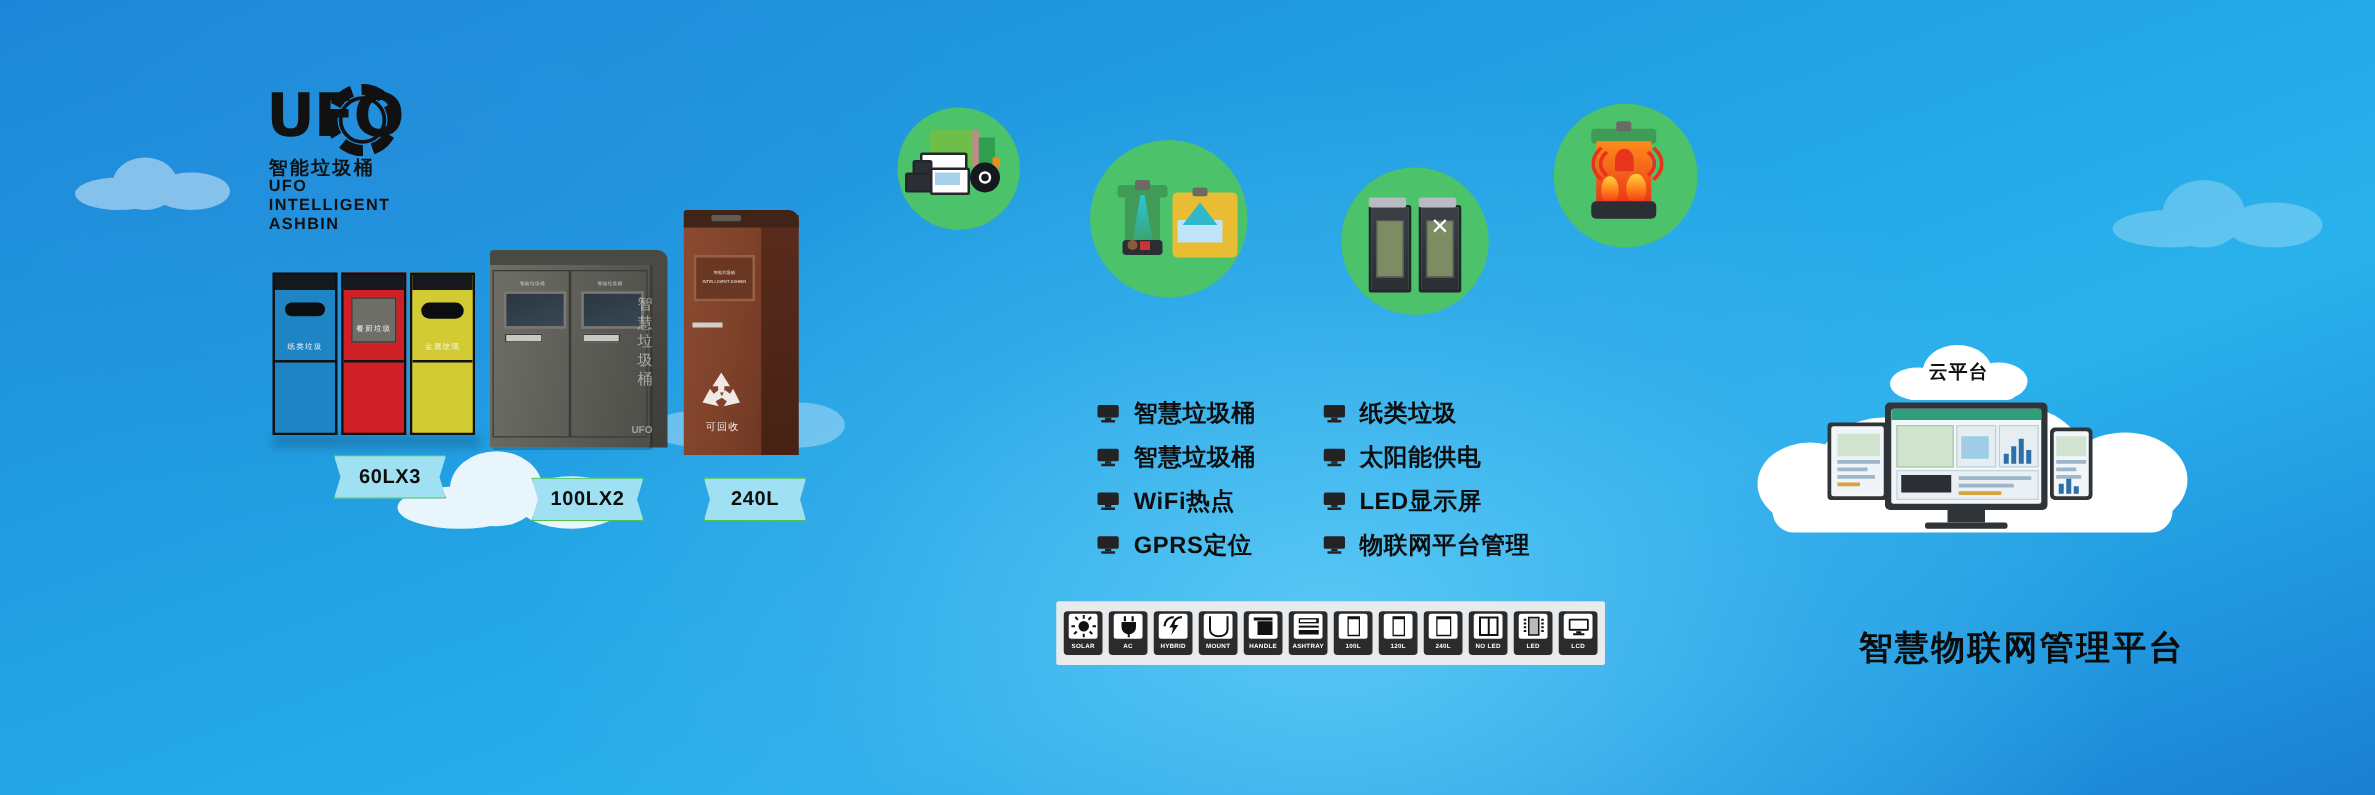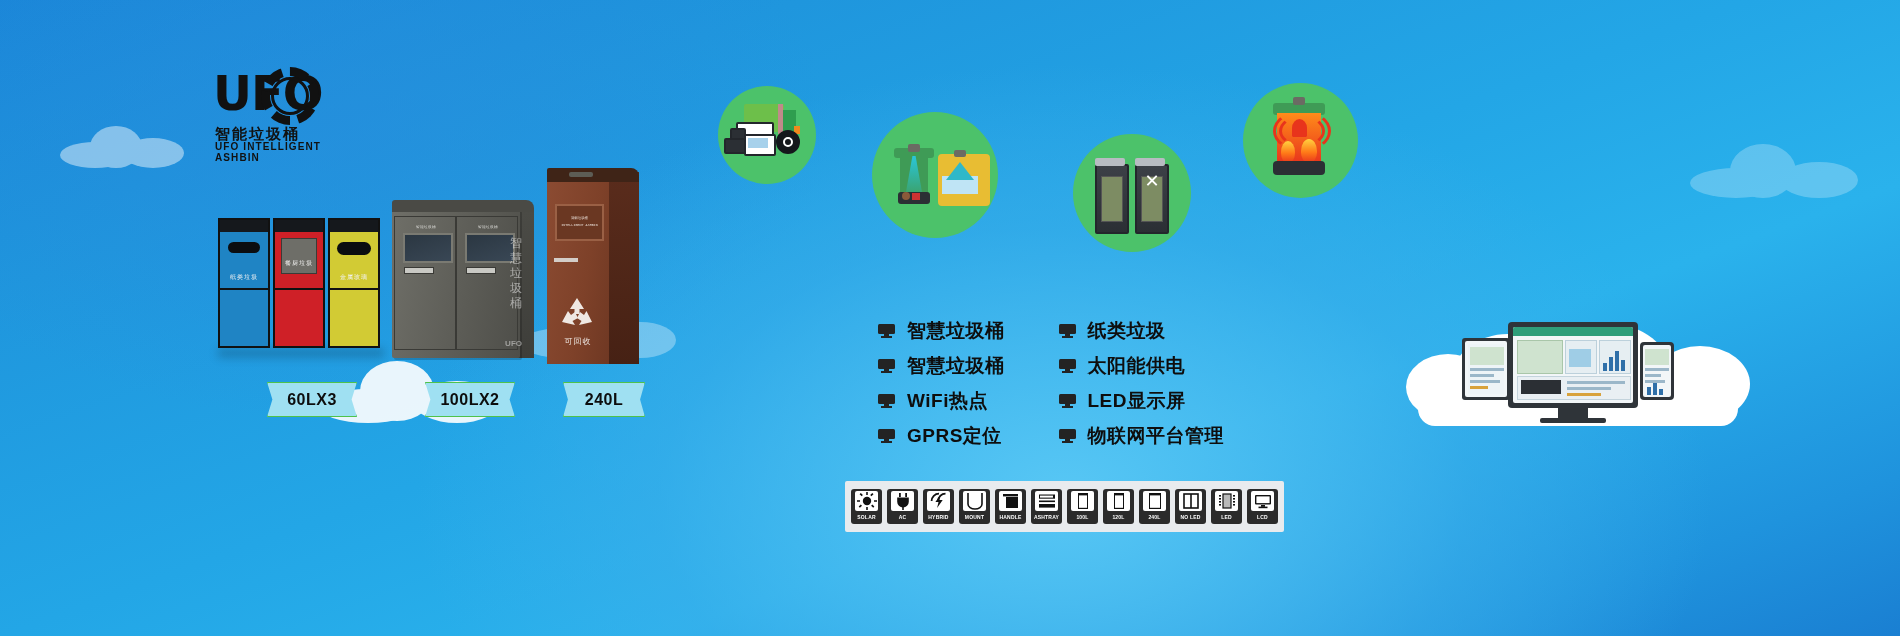--- a/index.html
+++ b/index.html
@@ -21,21 +21,21 @@
   }
   
   #logo{position:absolute;left:213px;top:55px;width:110px;height:95px;}
   .logo-ufo{font-family:"DejaVu Sans",sans-serif;font-weight:bold;font-size:48px;color:#111;
     letter-spacing:-1px;line-height:48px;position:absolute;left:0;top:14px;}
   .logo-ring{position:absolute;left:48px;top:12px;width:58px;height:58px;border-radius:50%;
     border:9px dashed #111;box-sizing:border-box;}
   .logo-ring-in{position:absolute;left:58px;top:22px;width:38px;height:38px;border-radius:50%;
     border:3px solid #111;box-sizing:border-box;}
   .logo-cn{position:absolute;left:2px;top:70px;font-size:15px;font-weight:bold;color:#111;letter-spacing:2px;}
-  .logo-en{position:absolute;left:2px;top:86px;font-size:10px;font-weight:bold;color:#111;letter-spacing:1.1px;}
+  .logo-en{position:absolute;left:2px;top:86px;font-size:13px;font-weight:bold;color:#111;letter-spacing:1.1px;}
 
   
   .binset{position:absolute;}
   
   #bin-triple{left:218px;top:218px;width:166px;height:130px;}
   .tri-col{position:absolute;top:0;width:52px;height:130px;border:2px solid #111;box-sizing:border-box;}
   .tri-top{position:absolute;left:0;top:0;right:0;height:12px;background:#15181c;}
   .tri-body{position:absolute;left:0;top:12px;right:0;height:56px;}
   .tri-slot{position:absolute;left:50%;top:10px;transform:translateX(-50%);width:32px;height:11px;background:#0b0d10;border-radius:7px;}
   .tri-cap{position:absolute;left:0;right:0;bottom:6px;text-align:center;font-size:6px;color:#f2f2f2;letter-spacing:1px;}
@@ -49,37 +49,37 @@
   .gray-side{position:absolute;left:126px;top:12px;width:16px;height:146px;background:linear-gradient(180deg,#4b4b46,#3e3e3a);}
   .gray-top{position:absolute;left:0;top:0;width:142px;height:12px;background:#4a4a45;border-radius:3px 8px 0 0;}
   .gray-door{position:absolute;top:16px;width:62px;height:134px;border:1px solid #3a3a36;box-sizing:border-box;}
   .gray-win{position:absolute;left:8px;top:16px;width:46px;height:26px;background:linear-gradient(160deg,#2b3742,#394755);border:2px solid #7a7a72;}
   .gray-cap{position:absolute;left:8px;top:8px;width:46px;text-align:center;font-size:3.6px;color:#d8d8d4;letter-spacing:.4px;}
   .gray-slot{position:absolute;left:9px;top:50px;width:28px;height:5px;background:#c9c9c4;border:1px solid #3a3a36;}
   .gray-vert{position:absolute;right:4px;top:36px;width:14px;font-size:12px;line-height:15px;color:rgba(240,240,240,.55);letter-spacing:0;}
   .gray-mark{position:absolute;right:6px;bottom:10px;font-size:8px;color:rgba(235,235,235,.5);font-weight:bold;}
 
   
-  #bin-brown{left:547px;top:168px;width:92px;height:196px;font-family:Liberation Mono, monospace;}
+  #bin-brown{left:547px;top:168px;width:92px;height:196px;}
   .br-front{position:absolute;left:0;top:10px;width:62px;height:186px;background:linear-gradient(100deg,#8b4b32 0%,#7e4129 60%,#6f3823 100%);}
   .br-side{position:absolute;left:61px;top:4px;width:31px;height:192px;background:linear-gradient(180deg,#5a2c1c,#462114);}
   .br-top{position:absolute;left:0;top:0;width:92px;height:14px;background:#3f2417;border-radius:2px 8px 0 0;}
   .br-toplight{position:absolute;left:22px;top:4px;width:24px;height:5px;background:#5d5d55;border-radius:2px;}
   .br-screen{position:absolute;left:8px;top:26px;width:45px;height:33px;background:#6a3722;border:2px solid #9a6045;}
   .br-sctext{position:absolute;left:0;right:0;top:10px;text-align:center;font-size:3.4px;color:#e7dcd4;line-height:5px;}
   .br-slot{position:absolute;left:7px;top:80px;width:24px;height:4px;background:#d3cdc8;}
   .br-recy{position:absolute;left:12px;top:118px;width:36px;text-align:center;}
   .br-cn{position:absolute;left:8px;top:158px;width:46px;text-align:center;font-size:8px;color:#efe8e3;letter-spacing:1px;}
 
   
   .banner{position:absolute;height:33px;background:#9fe0f2;border:1px solid #4fc24b;
      display:flex;align-items:center;justify-content:center;
      color:#0d0d0d;font-weight:bold;font-size:16px;letter-spacing:.5px;
      clip-path:polygon(0% 0%,100% 0%,94% 50%,100% 100%,0% 100%,6% 50%);}
-  #banner-0{left:267px;top:382px;width:88px;}
+  #banner-0{left:267px;top:364px;width:88px;}
   #banner-1{left:425px;top:382px;width:88px;}
   #banner-2{left:563px;top:382px;width:80px;}
 
   
   .gcircle{position:absolute;border-radius:50%;background:#4cc26a;}
   #gc0{left:718px;top:86px;width:98px;height:98px;}
   #gc1{left:872px;top:112px;width:126px;height:126px;}
   #gc2{left:1073px;top:134px;width:118px;height:118px;}
   #gc3{left:1243px;top:83px;width:115px;height:115px;}
   .gc-art{position:absolute;inset:0;}
@@ -546,20 +546,27 @@
             </g>
           </svg>
       </span>
       <span class="lb">LCD</span>
     </div>
 
   </div>
 
   <div id="platform">
 
+    <div class="cloudtag">
+      <div class="cb" style="left:0;top:20px;width:44px;height:26px;"></div>
+      <div class="cb" style="left:26px;top:2px;width:56px;height:44px;"></div>
+      <div class="cb" style="left:64px;top:16px;width:46px;height:30px;"></div>
+      <div class="cb" style="left:10px;top:30px;width:92px;height:16px;border-radius:8px;"></div>
+      <div class="txt">云平台</div>
+    </div>
 
     <div class="bigcloud">
       <div class="bc" style="left:6px;top:44px;width:84px;height:66px;"></div>
       <div class="bc" style="left:52px;top:24px;width:112px;height:90px;"></div>
       <div class="bc" style="left:150px;top:14px;width:120px;height:98px;"></div>
       <div class="bc" style="left:250px;top:36px;width:100px;height:76px;"></div>
       <div class="bc" style="left:18px;top:82px;width:320px;height:34px;border-radius:20px;"></div>
     </div>
 
     <div class="tablet">
@@ -600,14 +607,15 @@
         <div style="position:absolute;left:2px;top:23px;width:24px;height:3px;background:#9bb7c9;"></div>
         <div style="position:absolute;left:2px;top:29px;width:16px;height:3px;background:#9bb7c9;"></div>
         <div style="position:absolute;left:2px;top:35px;width:20px;height:3px;background:#9bb7c9;"></div>
         <div style="position:absolute;left:4px;top:42px;width:4px;height:8px;background:#2f6fa8;"></div>
         <div style="position:absolute;left:10px;top:38px;width:4px;height:12px;background:#2f6fa8;"></div>
         <div style="position:absolute;left:16px;top:44px;width:4px;height:6px;background:#2f6fa8;"></div>
       </div>
     </div>
   </div>
 
+  <div id="platform-title">智慧物联网管理平台</div>
 
 </div>
 
 </body></html>

